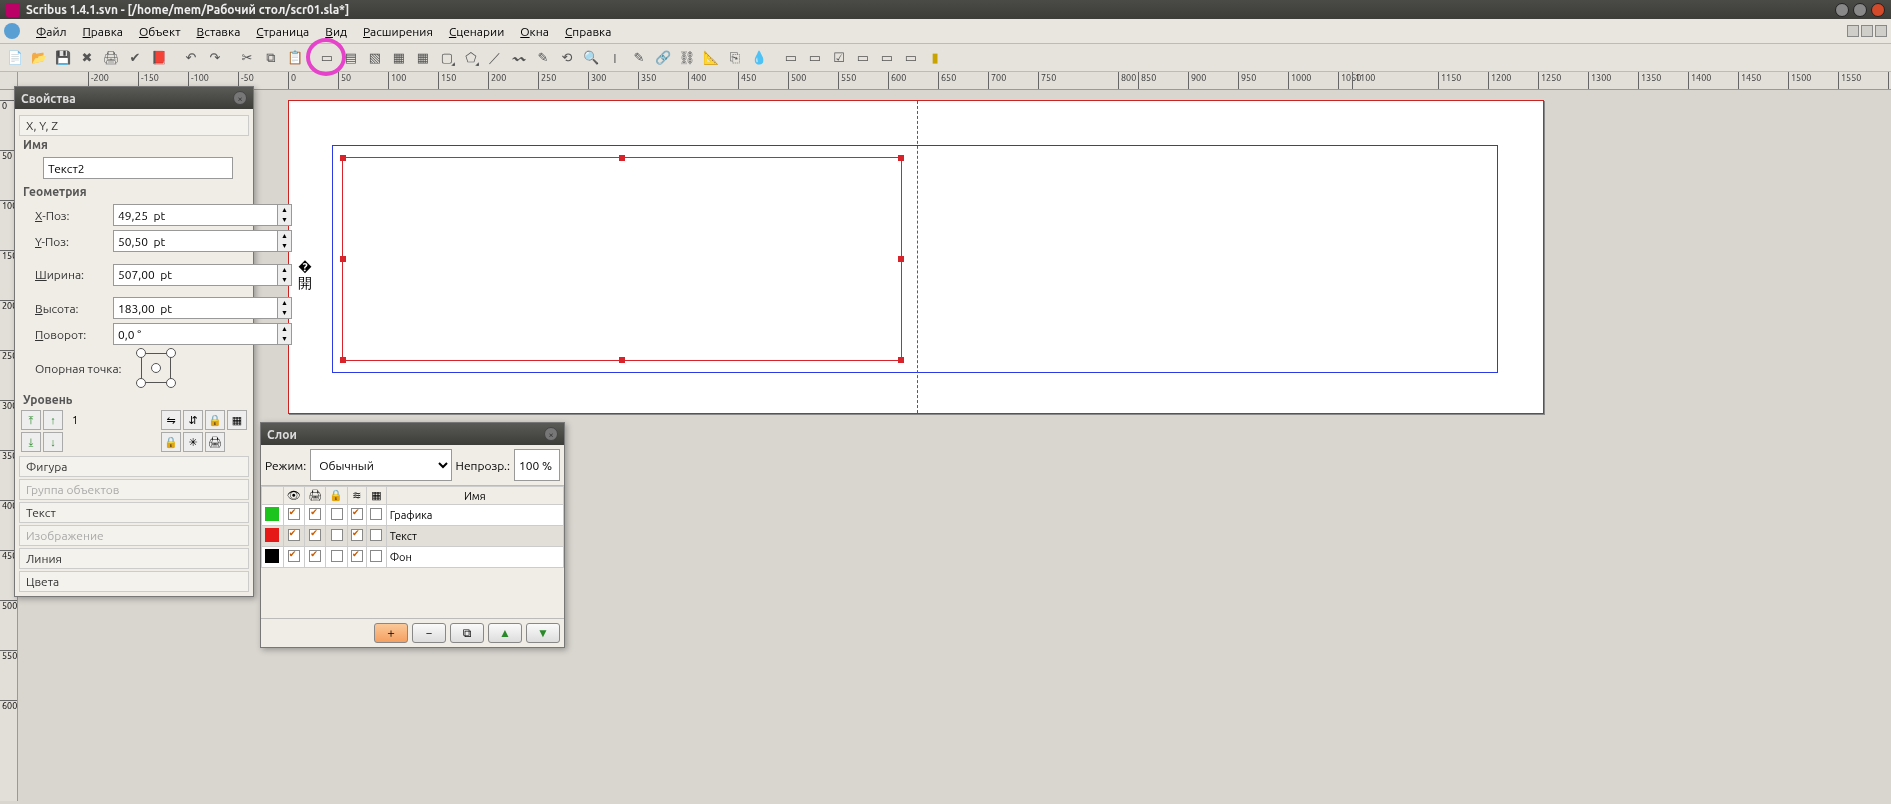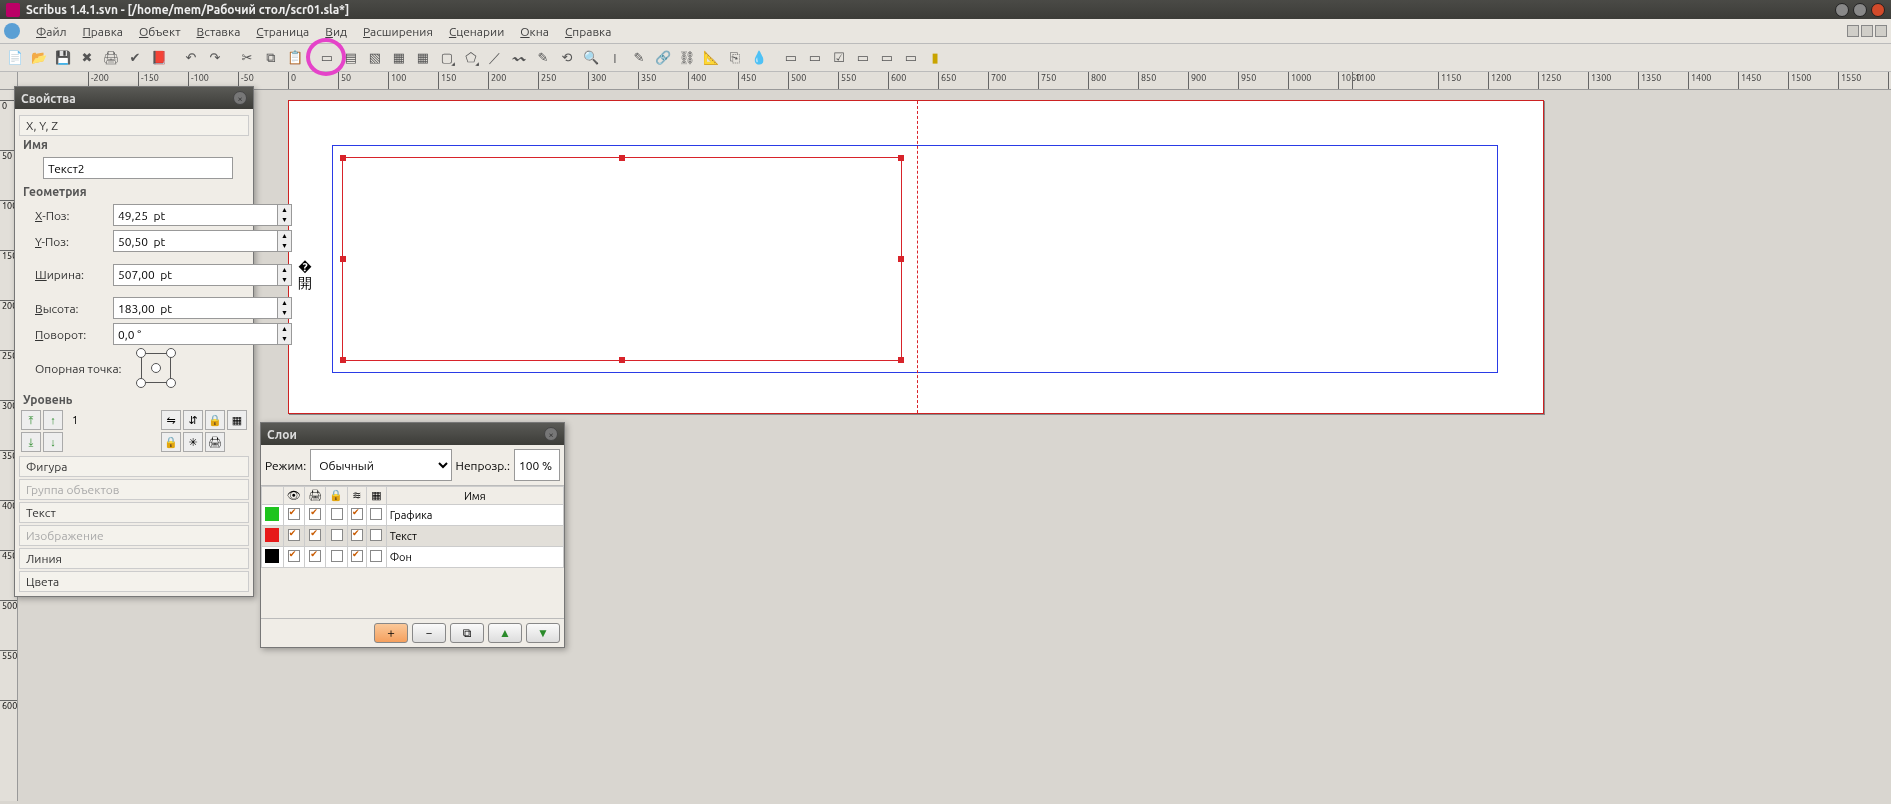--- a/index.html
+++ b/index.html
@@ -9,21 +9,21 @@
 .titlebar { background: linear-gradient(#4a4a46,#3c3c38); height: 19px; display: flex; align-items: center; padding: 0 6px; color: #ddd; }
 .titlebar .icon { width: 14px; height: 14px; background: #b06; border-radius: 2px; margin-right: 6px; }
 .titlebar .title { flex: 1; font-weight: bold; color: #eee; }
 .winbtn { width: 14px; height: 14px; border-radius: 50%; margin-left: 4px; border: 1px solid #222; }
 .winbtn.close { background: #d24a2a; }
 .winbtn.other { background: #888; }
 
 
 .menubar { background: #e9e6e0; height: 25px; display: flex; align-items: center; padding-left: 4px; border-bottom: 1px solid #bbb; }
 .menubar .scribus-icon { width: 16px; height: 16px; background: #5a9fd4; border-radius: 50%; margin-right: 8px; }
-.menubar .menuitem { padding: 3px 8px; color: #404040; }
+.menubar .menuitem { padding: 3px 8px; color: #000000; }
 .menubar .menuitem u { text-decoration: underline; }
 .menubar .flex { flex: 1; }
 .smallwinbtns { display:flex; gap:2px; margin-right:4px;}
 .smallwinbtns span { width:12px;height:12px;border:1px solid #888;background:#d0cec8;}
 
 
 .toolbar { background: #e6e3dd; height: 28px; border-bottom: 1px solid #bbb; display: flex; align-items: center; padding: 0 4px; gap: 2px; position: relative; }
 .tbtn { width: 22px; height: 22px; border: 1px solid transparent; display: flex; align-items: center; justify-content: center; color: #555; font-size: 13px; border-radius: 2px; }
 .tbtn.arrow { position: relative; }
 .tbtn.arrow::after { content:''; position:absolute; right:1px; bottom:1px; border:3px solid transparent; border-top-color:#555; border-left-color:#555; width:0;height:0; transform:rotate(180deg) scale(0.6);}
@@ -230,21 +230,21 @@
       </div>
       <div class="tick" style="left: 920px;">
         <span>650</span>
       </div>
       <div class="tick" style="left: 970px;">
         <span>700</span>
       </div>
       <div class="tick" style="left: 1020px;">
         <span>750</span>
       </div>
-      <div class="tick" style="left: 1070px;">
+      <div class="tick" style="left: 1100px;">
         <span>800</span>
       </div>
       <div class="tick" style="left: 1120px;">
         <span>850</span>
       </div>
       <div class="tick" style="left: 1170px;">
         <span>900</span>
       </div>
       <div class="tick" style="left: 1220px;">
         <span>950</span>

